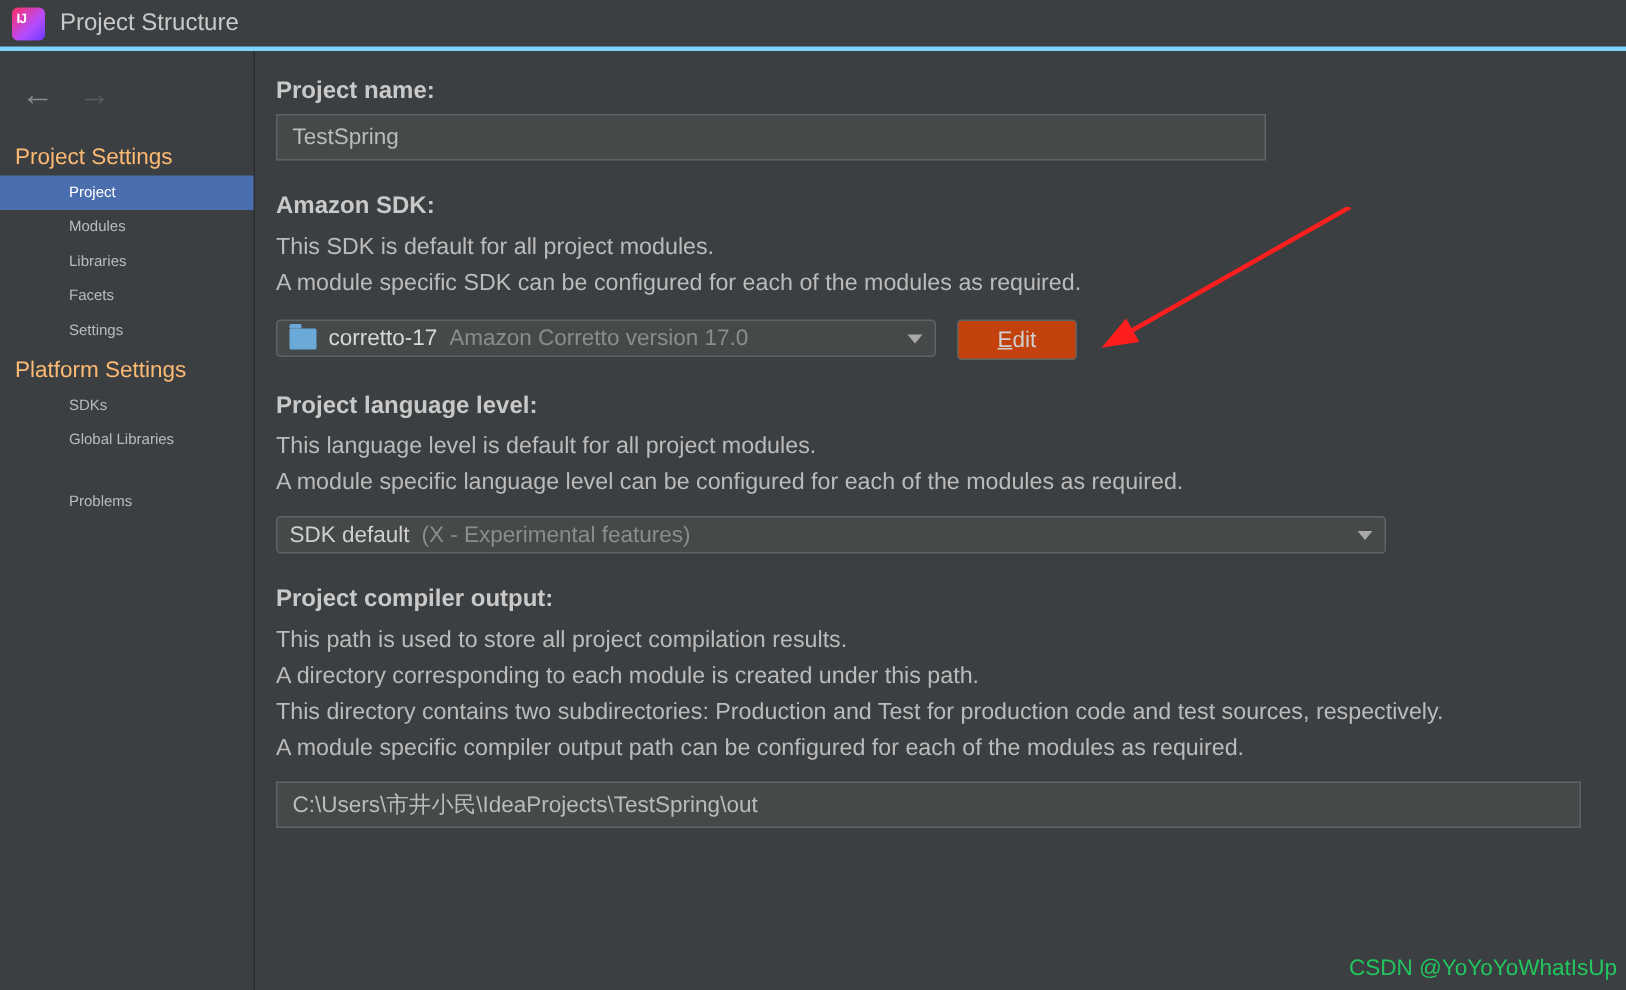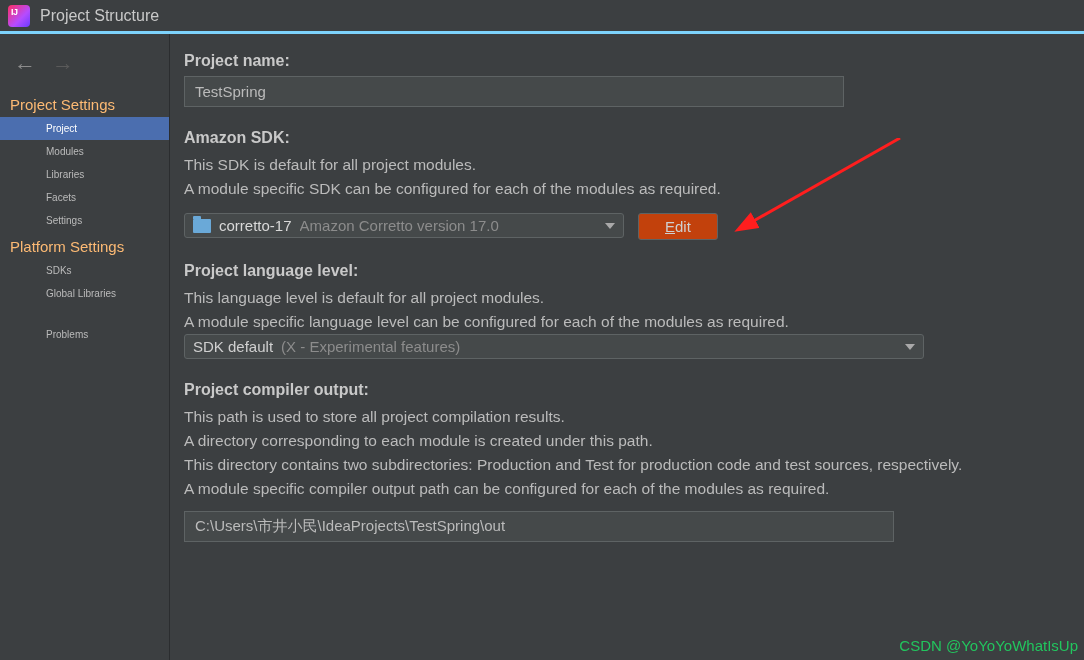--- a/index.html
+++ b/index.html
@@ -89,21 +89,21 @@
   .group { margin-bottom: 22px; }
   .input, .dropdown {
     background: #45494a;
     border: 1px solid #5e6364;
     color: #bbbbbb;
     padding: 6px 10px;
     font-size: 15px;
     font-family: inherit;
   }
   .input.wide { width: 660px; display:block; }
-  .input.path { width: 710px; }
+  .input.path { width: 870px; }
   .sdk-row { display: flex; gap: 14px; margin-top: 12px; align-items: flex-start; }
   .dropdown {
     display: flex;
     align-items: center;
     width: 440px;
     gap: 8px;
     padding: 3px 8px;
     border-radius: 3px;
   }
   .folder-icon {
@@ -133,20 +133,21 @@
     border: 1px solid #5e6364;
     color: #cfcfcf;
     padding: 4px 26px;
     font-size: 15px;
     border-radius: 3px;
     cursor: pointer;
   }
   .btn u { text-decoration: underline; }
   .lang-dd {
     width: 740px;
+    margin-top: 10px;
   }
   .lang-prefix { color: #d0d0d0; }
   .lang-suffix { color: #8c8c8c; flex:1; }
   .watermark {
     position: absolute;
     right: 6px;
     bottom: 6px;
     color: #22c55e;
     font-size: 15px;
   }

